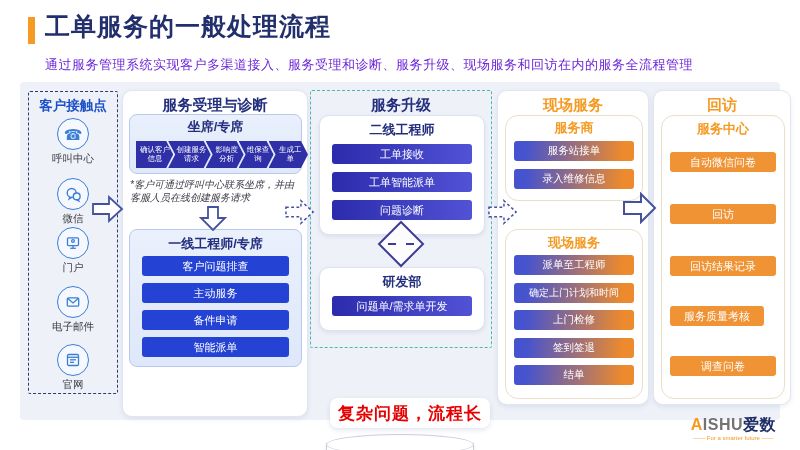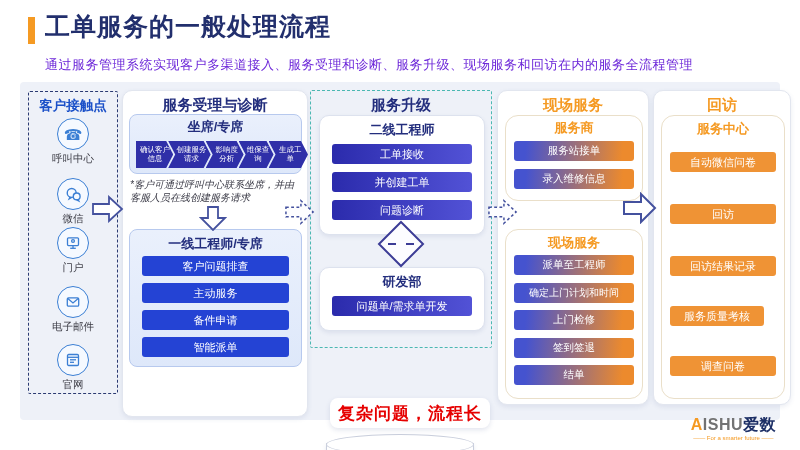--- a/index.html
+++ b/index.html
@@ -173,21 +173,21 @@
     <svg class="arrow" style="left:265px;top:116px" width="30" height="28" viewBox="0 0 32 28">
       <polygon points="1,9 17,9 17,2 30,14 17,26 17,19 1,19" fill="#FDFDFF" stroke="#44519E" stroke-width="1.6" stroke-dasharray="3,2.6"></polygon>
     </svg>
 
     <div class="col3">
       <div class="col-head navy">服务升级</div>
 
       <div class="whitebox" style="left:8px;top:24px;width:164px;height:118px">
         <div class="box-title navy">二线工程师</div>
         <div class="btn btn-indigo" style="left:12px;right:12px;top:28px">工单接收</div>
-        <div class="btn btn-indigo" style="left:12px;right:12px;top:56px">并创建工单</div>
+        <div class="btn btn-indigo" style="left:12px;right:12px;top:56px">工单智能派单</div>
         <div class="btn btn-indigo" style="left:12px;right:12px;top:84px">问题诊断</div>
       </div>
 
       <svg class="arrow" style="left:66px;top:129px" width="48" height="48" viewBox="0 0 48 48">
         <polygon points="24,2 46,24 24,46 2,24" fill="#FCFCFF" stroke="#3C3C96" stroke-width="2"></polygon>
         <line x1="11" y1="24" x2="19" y2="24" stroke="#3C3C96" stroke-width="2"></line>
         <line x1="29" y1="24" x2="37" y2="24" stroke="#3C3C96" stroke-width="2"></line>
       </svg>
 
       <div class="whitebox" style="left:8px;top:176px;width:164px;height:62px">

